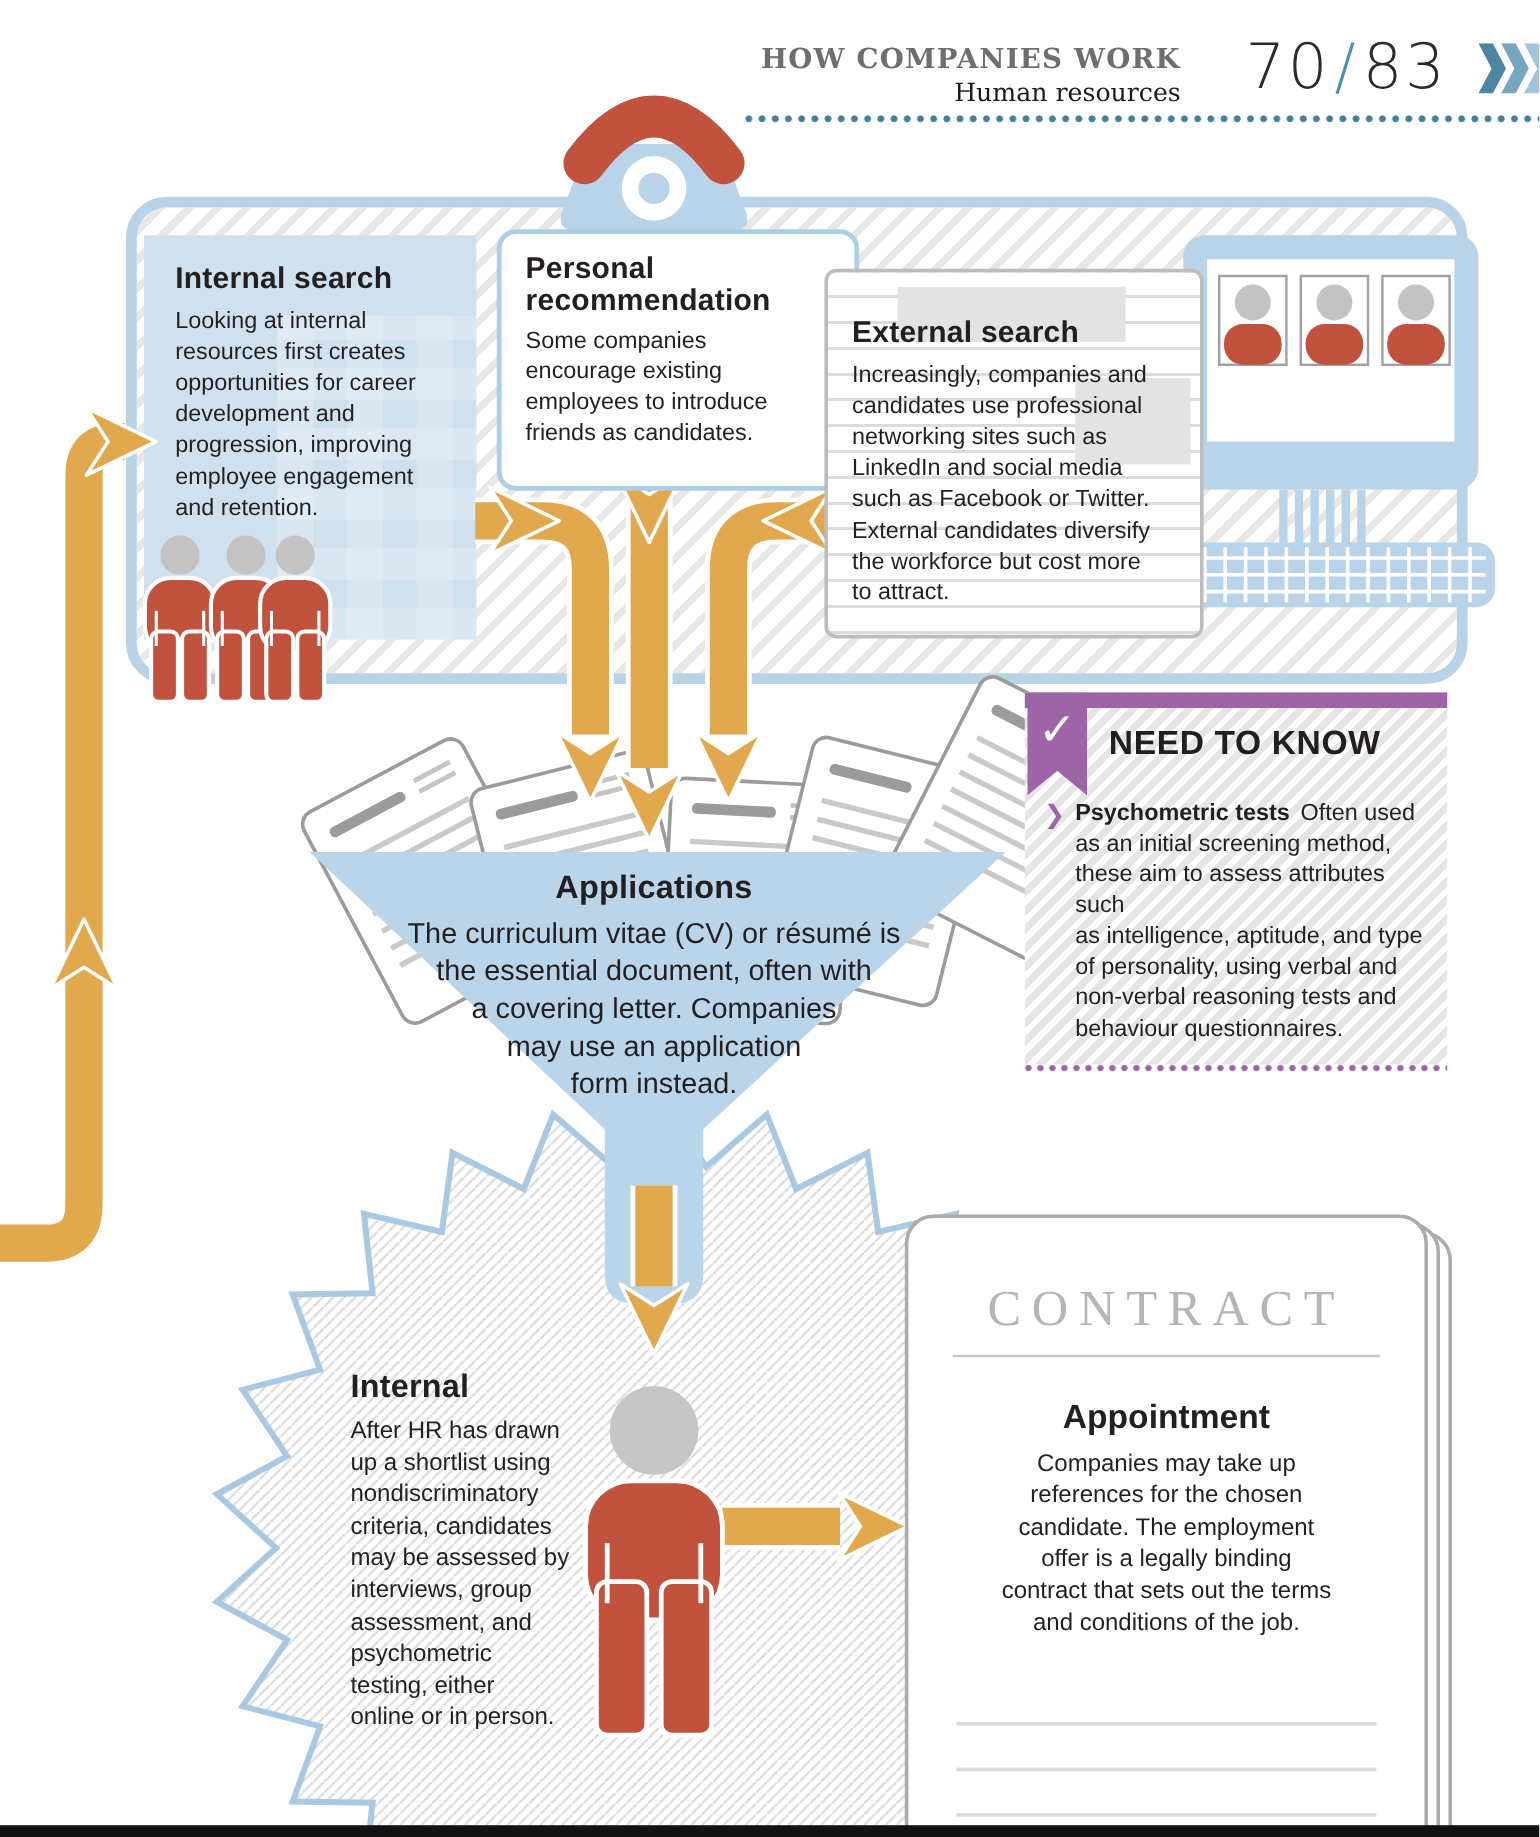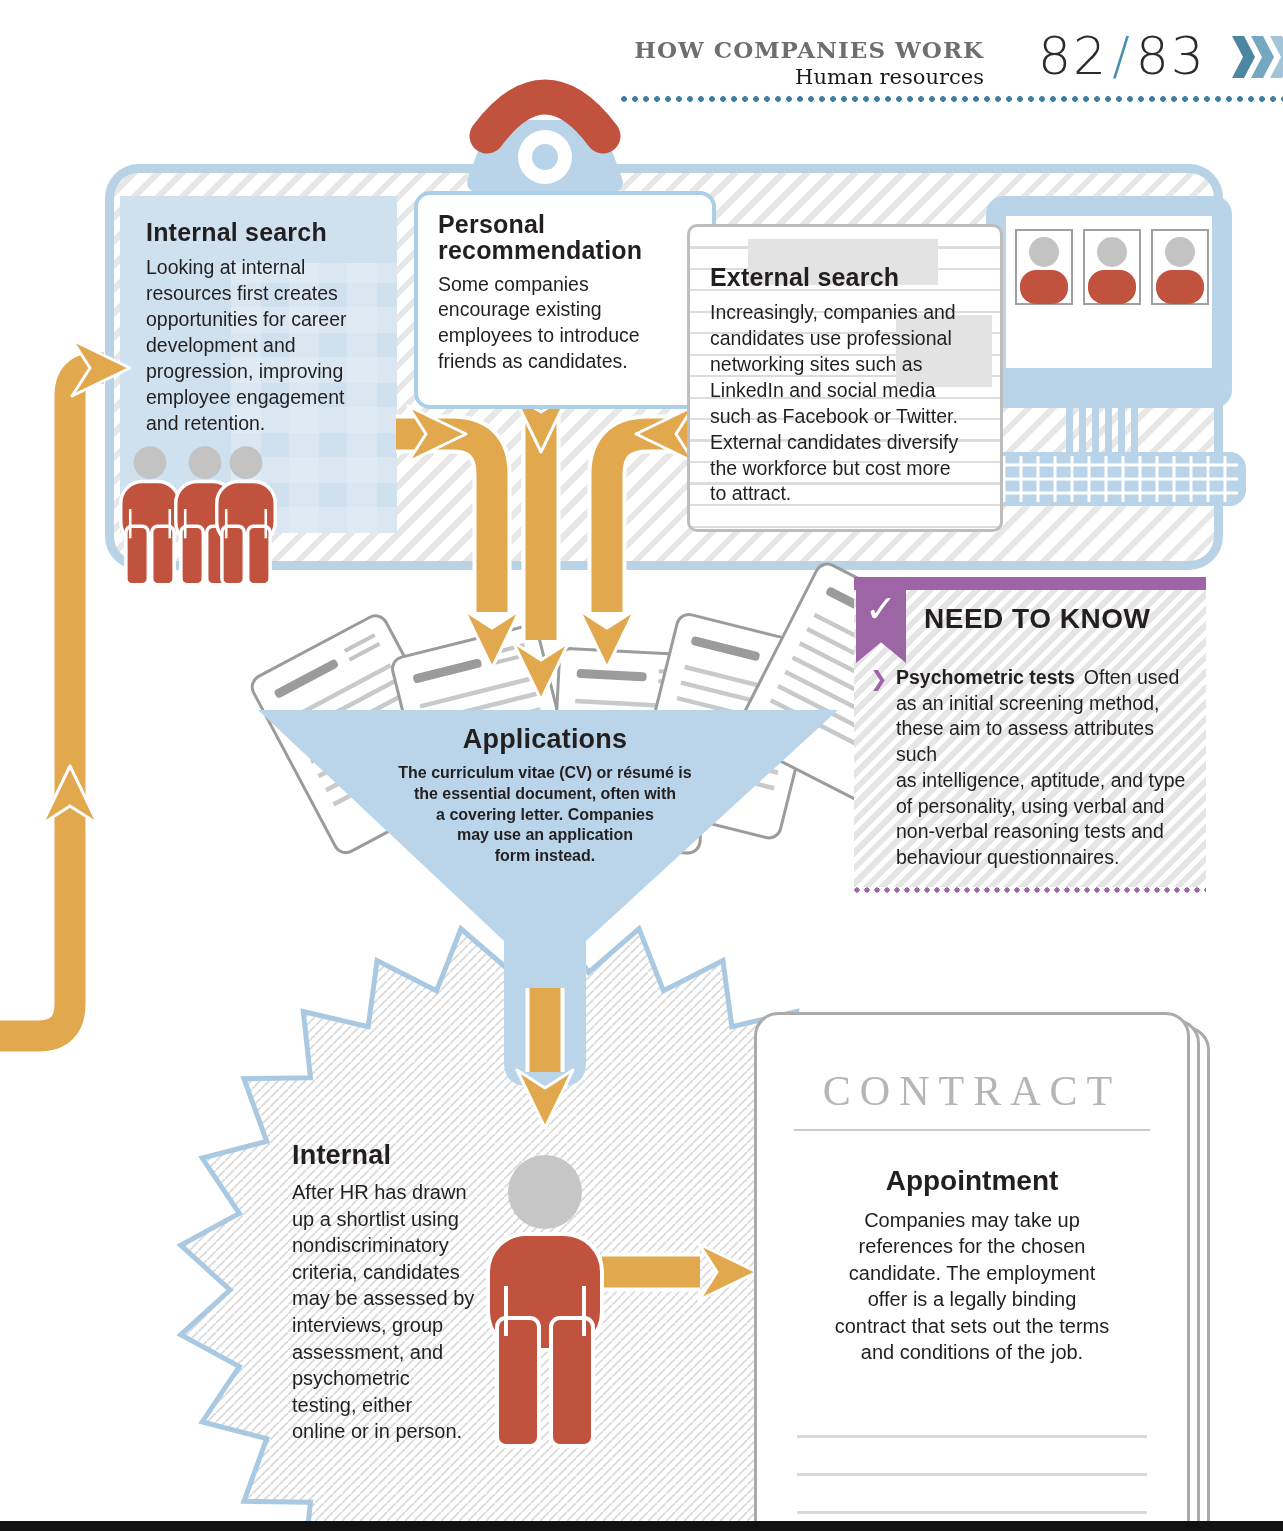--- a/index.html
+++ b/index.html
@@ -43,21 +43,21 @@
       repeating-linear-gradient(180deg,#ffffff 0 19px,#dcdcdc 19px 21.5px);
       border:3px solid #bdbdbd;border-radius:10px;}
   .eblock{position:absolute;background:#e3e3e3;}
   .eb1{left:58px;top:12px;width:190px;height:46px;}
   .eb2{left:206px;top:88px;width:96px;height:72px;}
   .external .panel-pad{padding:36px 16px 0 20px;}
 
   
   .apps{left:315px;top:724px;width:460px;text-align:center;}
   .apps .blk-title{font-size:27px;}
-  .apps .blk-text{font-size:16px;line-height:1.3;font-weight:bold;}
+  .apps .blk-text{font-size:24px;line-height:1.3;}
 
   
   .ntk{left:854px;top:577px;width:352px;height:310px;
        background:repeating-linear-gradient(135deg,#ffffff 0 5px,#e5e5e5 5px 11px);}
   .ntk-topbar{position:absolute;left:0;top:0;right:0;height:13px;background:#9d65a5;}
   .ntk-tab{position:absolute;left:2px;top:0;width:50px;height:86px;background:#9d65a5;
            clip-path:polygon(0 0,100% 0,100% 100%,50% 76%,0 100%);
            color:#fff;font-size:38px;font-weight:bold;text-align:center;line-height:64px;}
   .ntk-title{position:absolute;left:70px;top:26px;font-size:28px;font-weight:800;letter-spacing:.5px;}
   .ntk-bullet{position:absolute;left:16px;top:90px;color:#9d65a5;font-size:21px;font-weight:bold;}
@@ -95,21 +95,21 @@
 </style>
 </head>
 <body>
 
 <div class="screen">
 
   <div class="abs hdr-titles zTop">
     <div class="hdr-series">HOW COMPANIES WORK</div>
     <div class="hdr-sub">Human resources</div>
   </div>
-  <div class="abs hdr-pages zTop"><span>82</span><span class="sep">/</span><span>83</span></div>
+  <div class="abs hdr-pages zTop"><span>70</span><span class="sep">/</span><span>83</span></div>
   <svg class="abs zTop" style="left:1232px;top:36px" width="51" height="42" viewBox="0 0 51 42">
     <polygon points="0,0 12,0 23,21 12,42 0,42 11,21" fill="#4d86a3"></polygon>
     <polygon points="19,0 31,0 42,21 31,42 19,42 30,21" fill="#76a7c1"></polygon>
     <polygon points="38,0 50,0 61,21 50,42 38,42 49,21" fill="#a3c4d8"></polygon>
   </svg>
   <div class="abs hdr-dots zTop"></div>
 
   <div class="abs bigbox z1"></div>
 
   <div class="abs internal z2">

